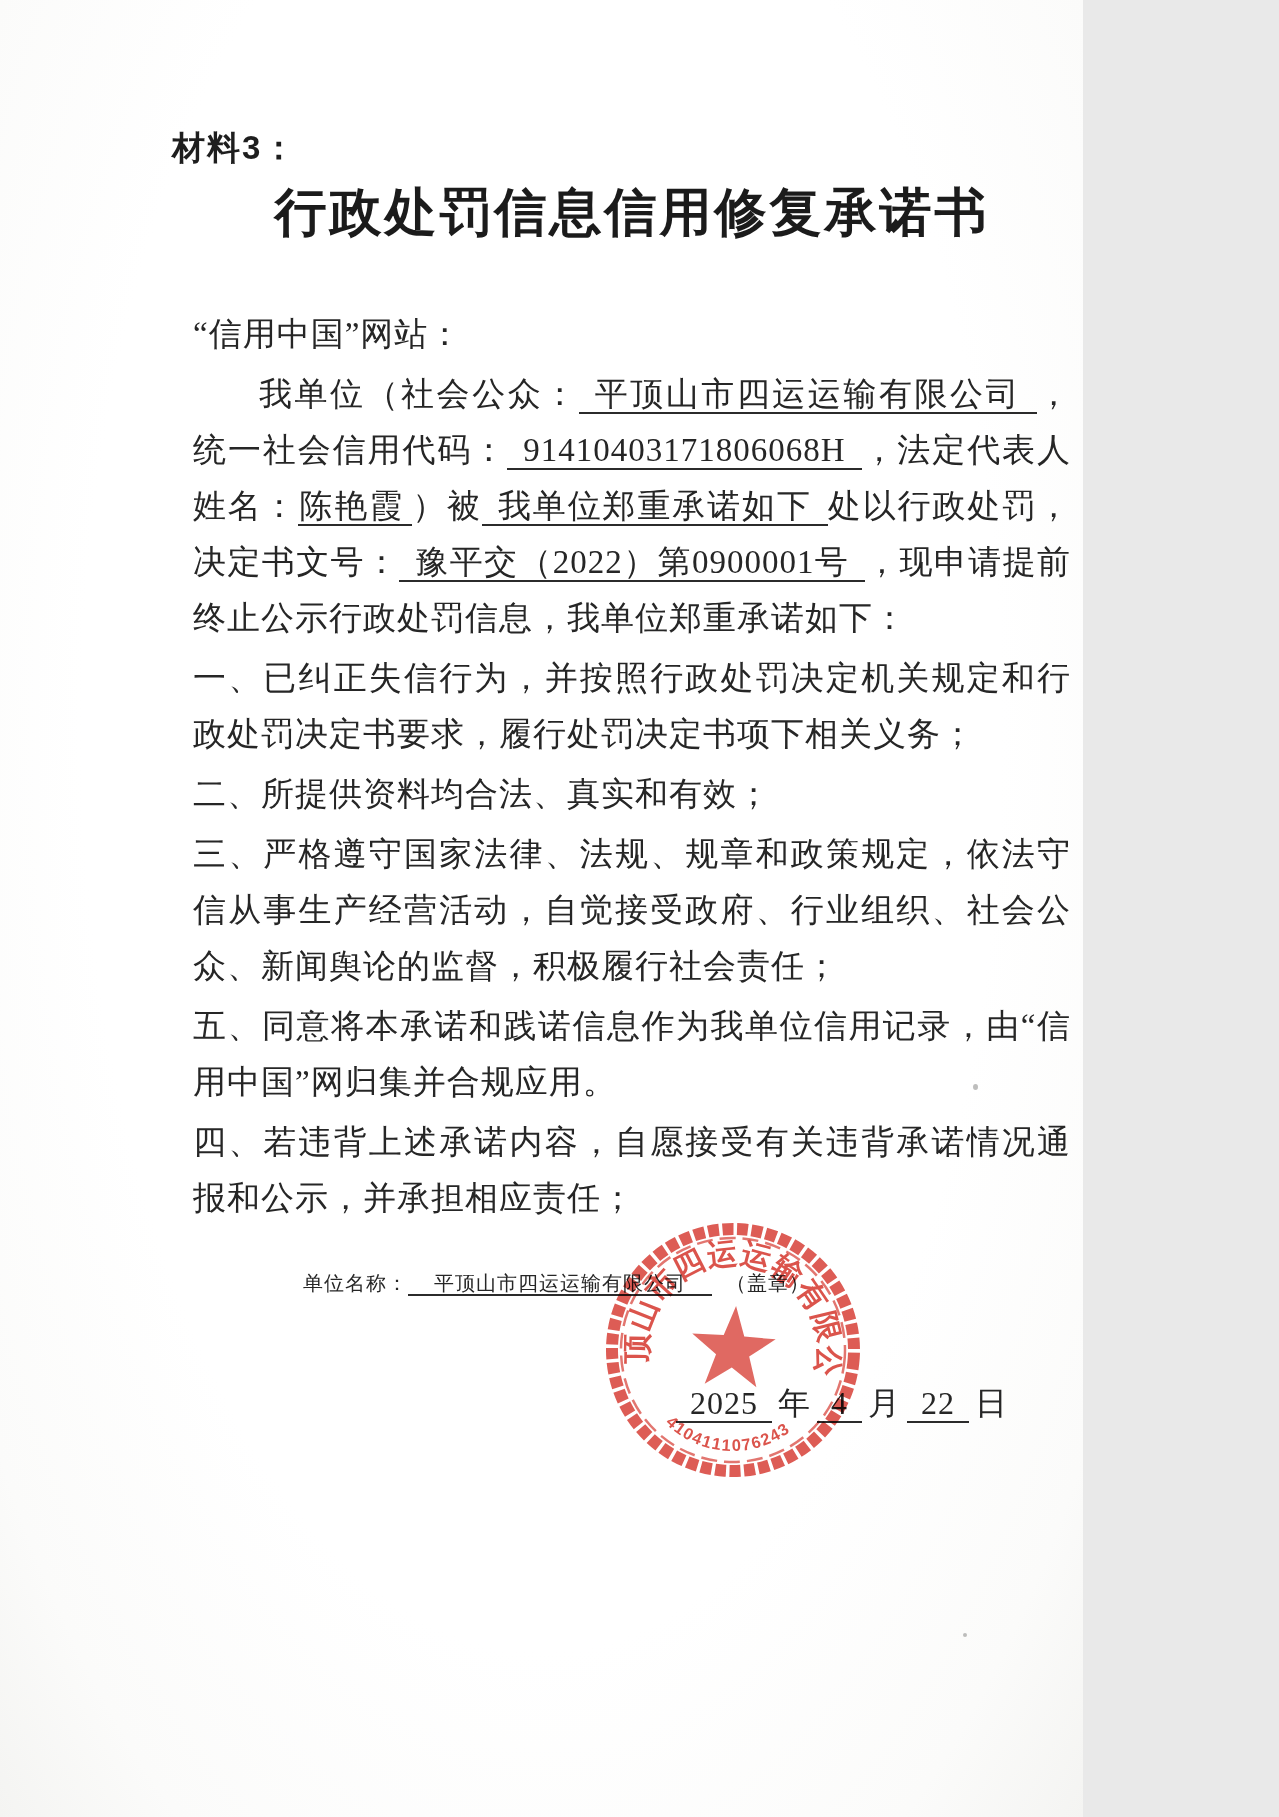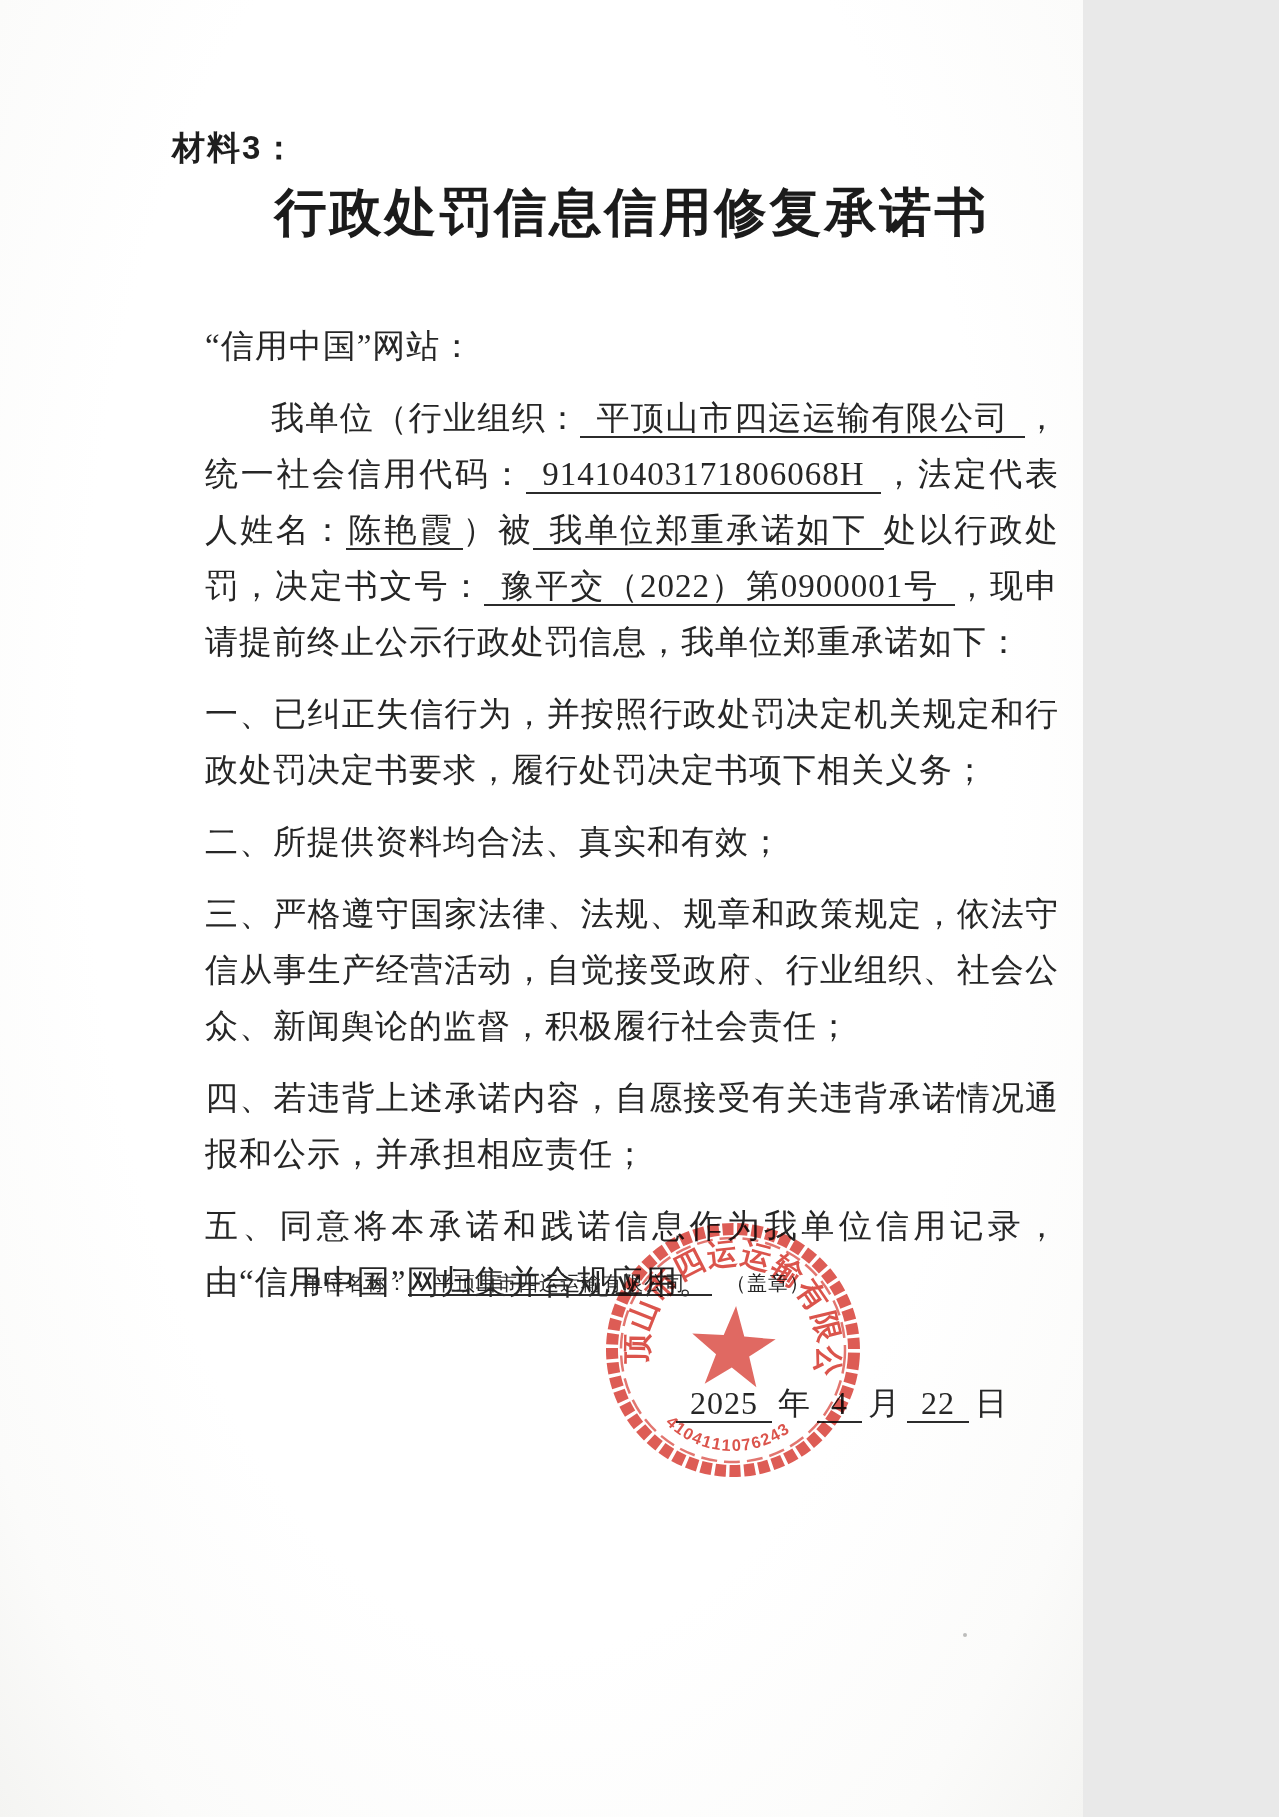--- a/index.html
+++ b/index.html
@@ -24,21 +24,21 @@
   .doc-title{
     position:absolute; left:189px; top:178px; width:886px;
     text-align:center; font-size:52px; font-weight:700;
     letter-spacing:3px; color:#1b1b1b;
   }
   .body-text{
     position:absolute; left:189px; top:302px; width:886px;
     font-size:33px; line-height:56px; letter-spacing:1px;
     text-align:justify; text-justify:inter-character; color:#262626;
   }
-  .body-text p{ margin:16px; }
+  .body-text p{ margin:4px; }
   p.intro{ text-indent:2em; }
   .blank{
     border-bottom:2px solid #2b2b2b;
     padding:0 16px;
   }
   .blank.tight{ padding:0 8px 0 2px; }
   .sig-line{
     position:absolute; left:303px; top:1270px;
     font-size:20px; letter-spacing:1px; color:#262626; white-space:nowrap;
   }
@@ -70,27 +70,27 @@
 
 <div class="page">
 
   <div class="material-label">材料3：</div>
 
   <div class="doc-title">行政处罚信息信用修复承诺书</div>
 
   <div class="body-text">
     <p>“信用中国”网站：</p>
 
-    <p class="intro"><span>我单位（行业组织：</span><span class="blank">平顶山市四运运输有限公司</span><span>，统一社会信用代码：</span><span class="blank">91410403171806068H</span><span>，法定代表人姓名：</span><span class="blank tight">陈艳霞</span><span>）被</span><span class="blank">我单位郑重承诺如下</span><span>处以行政处罚，决定书文号：</span><span class="blank">豫平交（2022）第0900001号</span><span>，现申请提前终止公示行政处罚信息，我单位郑重承诺如下：</span></p>
+    <p class="intro"><span>我单位（社会公众：</span><span class="blank">平顶山市四运运输有限公司</span><span>，统一社会信用代码：</span><span class="blank">91410403171806068H</span><span>，法定代表人姓名：</span><span class="blank tight">陈艳霞</span><span>）被</span><span class="blank">我单位郑重承诺如下</span><span>处以行政处罚，决定书文号：</span><span class="blank">豫平交（2022）第0900001号</span><span>，现申请提前终止公示行政处罚信息，我单位郑重承诺如下：</span></p>
 
     <p>一、已纠正失信行为，并按照行政处罚决定机关规定和行政处罚决定书要求，履行处罚决定书项下相关义务；</p>
     <p>二、所提供资料均合法、真实和有效；</p>
     <p>三、严格遵守国家法律、法规、规章和政策规定，依法守信从事生产经营活动，自觉接受政府、行业组织、社会公众、新闻舆论的监督，积极履行社会责任；</p>
+    <p>五、同意将本承诺和践诺信息作为我单位信用记录，由“信用中国”网归集并合规应用。</p>
     <p>四、若违背上述承诺内容，自愿接受有关违背承诺情况通报和公示，并承担相应责任；</p>
-    <p>五、同意将本承诺和践诺信息作为我单位信用记录，由“信用中国”网归集并合规应用。</p>
   </div>
 
   <div class="sig-line"><span>单位名称：</span><span class="blank">平顶山市四运运输有限公司</span><span class="seal-note">（盖章）</span></div>
 
   <div class="date-line"><span class="blank">2025</span><span class="date-unit">年</span><span class="blank">4</span><span class="date-unit">月</span><span class="blank">22</span><span class="date-unit">日</span></div>
 
   <svg class="stamp" viewBox="0 0 270 270" xmlns="http://www.w3.org/2000/svg">
     <defs>
       <path id="arcCompany" d="M 54.2 164.2 A 86 86 0 1 1 215.8 164.2" fill="none"></path>
     </defs>

